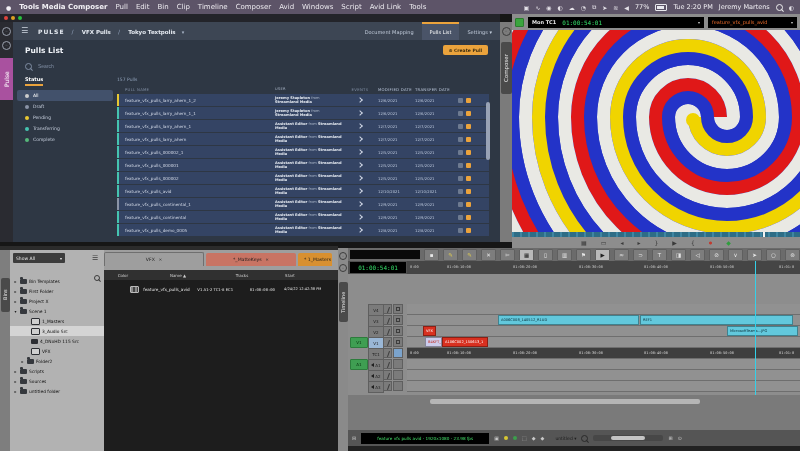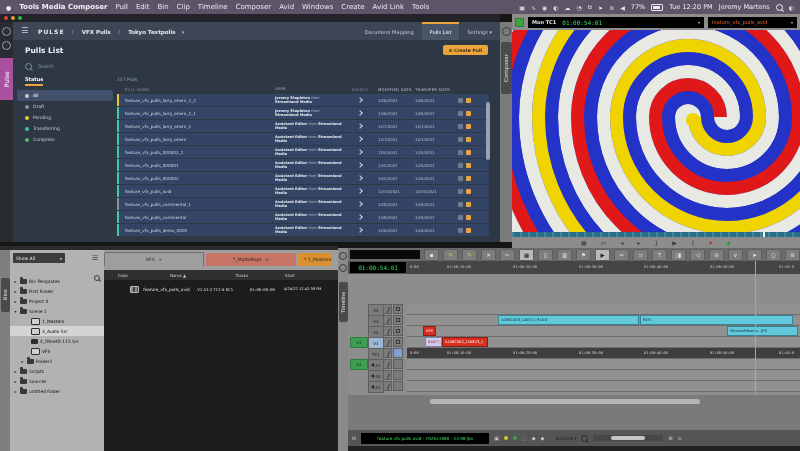--- a/index.html
+++ b/index.html
@@ -207,21 +207,21 @@
       <span class="menu">Clip</span>
 
       <span class="menu">Timeline</span>
 
       <span class="menu">Composer</span>
 
       <span class="menu">Avid</span>
 
       <span class="menu">Windows</span>
 
-      <span class="menu">Create</span>
+      <span class="menu">Script</span>
 
       <span class="menu">Avid Link</span>
 
       <span class="menu">Tools</span>
 
     <div class="mb-right">
 
         <span class="mb-ic">▣</span>
 
         <span class="mb-ic">∿</span>
@@ -237,21 +237,21 @@
         <span class="mb-ic">⧉</span>
 
         <span class="mb-ic">➤</span>
 
         <span class="mb-ic">≋</span>
 
         <span class="mb-ic">◀</span>
 
       <span>77%</span>
       <span class="batt"></span>
-      <span>Tue 12:20 PM</span>
+      <span>Tue 2:20 PM</span>
       <span>Jeremy Martens</span>
       <span class="lens"></span>
       <span class="mb-ic">◐</span>
     </div>
   </div>
 
   <div class="abs pulse-win">
     <div class="abs pulse-titlebar">
       <span class="tl-dot" style="background:#e0443e;"></span>
       <span class="tl-dot" style="background:#dea123;"></span>

